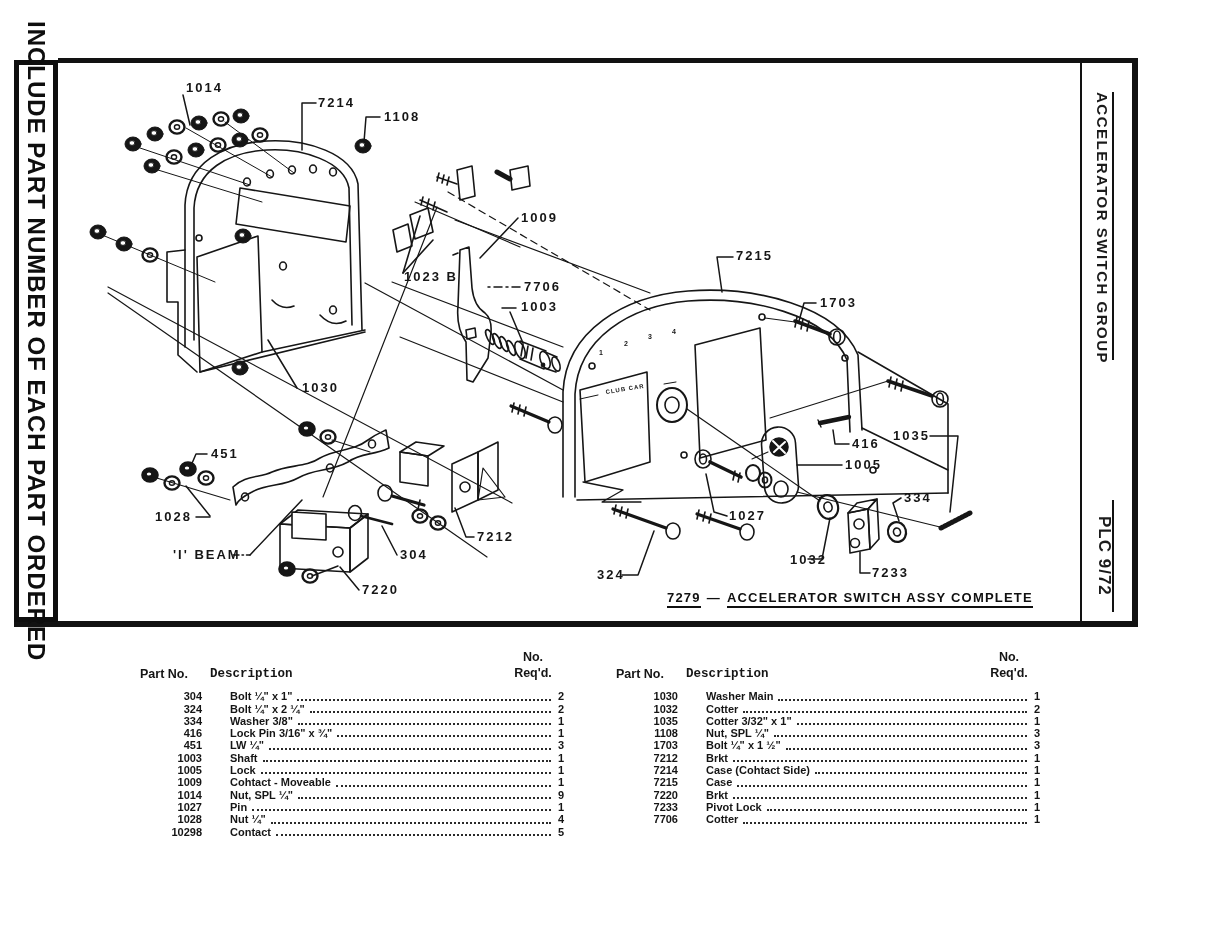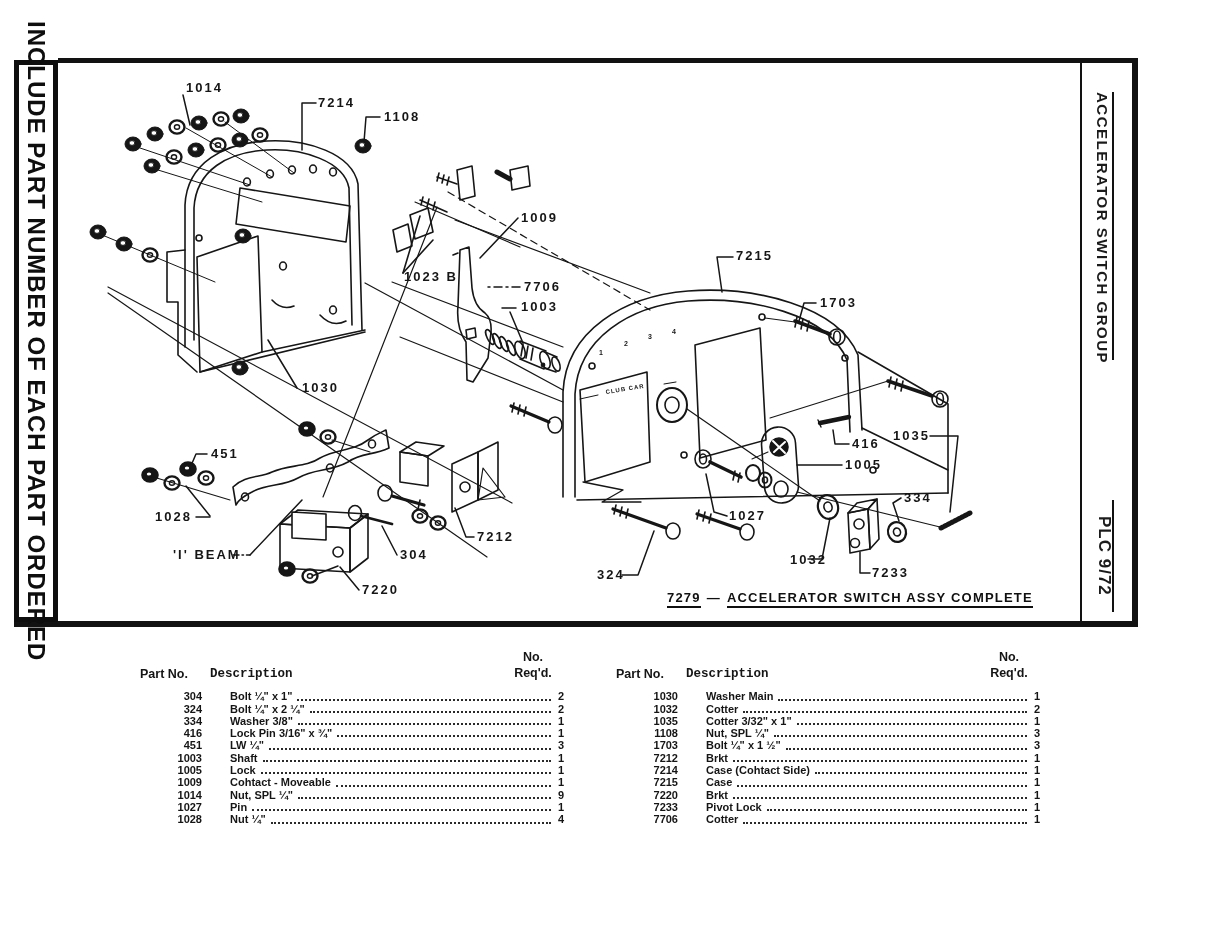--- a/index.html
+++ b/index.html
@@ -441,20 +441,26 @@
           <span class="qty">1</span>
         </div>
 
         <div class="trow">
           <span class="part">1028</span>
           <span class="desc">Nut ¼"</span>
           <span class="dots"></span>
           <span class="qty">4</span>
         </div>
 
+        <div class="trow">
+          <span class="part">10298</span>
+          <span class="desc">Contact</span>
+          <span class="dots"></span>
+          <span class="qty">5</span>
+        </div>
       </div>
   </div>
 
   <div class="ptable ptable-right">
     <div class="thead">
       <span class="h-part">Part No.</span>
       <span class="h-desc">Description</span>
       <span class="h-qty"><span>No.</span><br><span>Req'd.</span></span>
     </div>
     <div>

